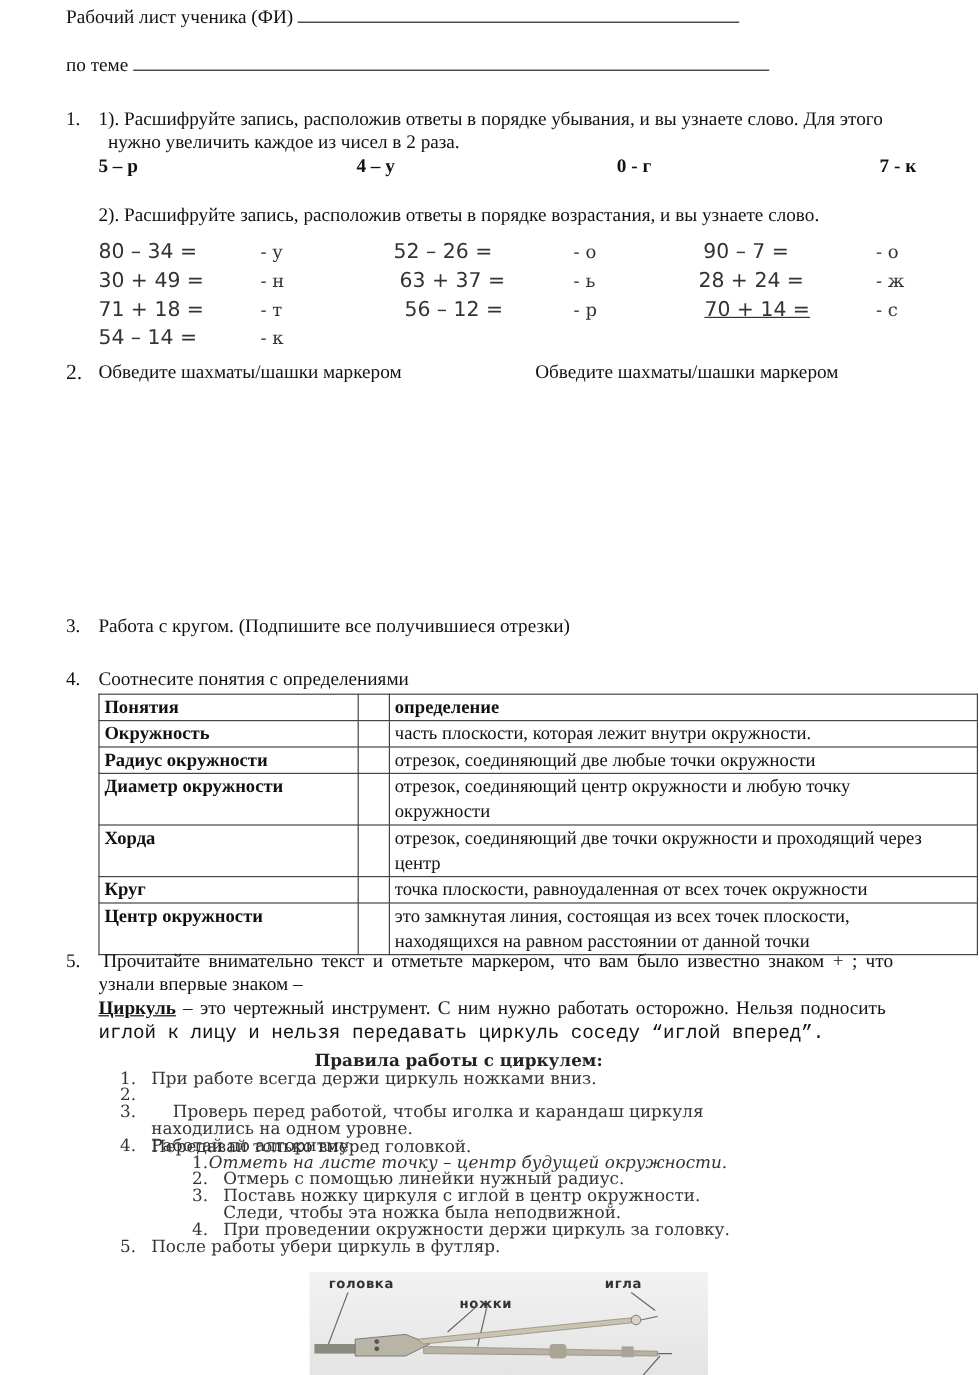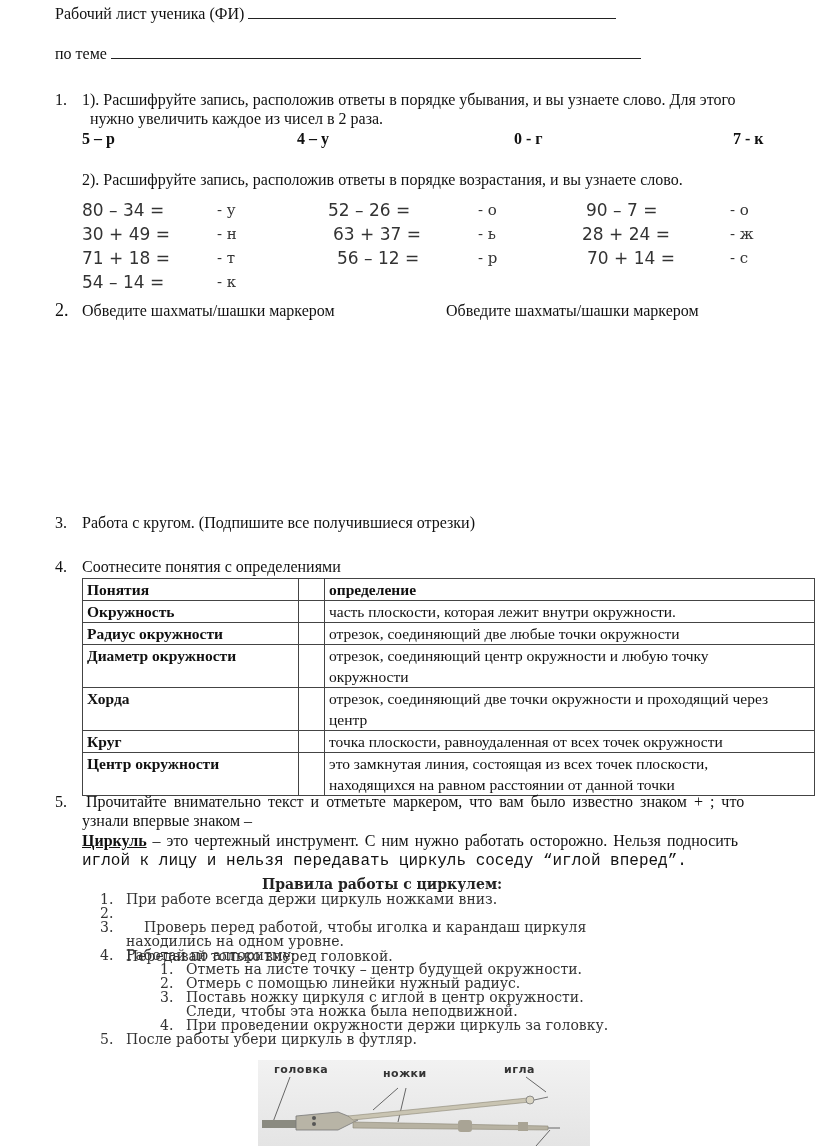--- a/index.html
+++ b/index.html
@@ -73,21 +73,21 @@
     <span class="cell abs lt" style="left:478px; top:201px;">- о</span>
     <span class="cell abs" style="left:333px; top:224px;">63 + 37 =</span>
     <span class="cell abs lt" style="left:478px; top:225px;">- ь</span>
     <span class="cell abs" style="left:337px; top:248px;">56 – 12 =</span>
     <span class="cell abs lt" style="left:478px; top:249px;">- р</span>
 
     <span class="cell abs" style="left:586px; top:200px;">90 – 7 =</span>
     <span class="cell abs lt" style="left:730px; top:201px;">- о</span>
     <span class="cell abs" style="left:582px; top:224px;">28 + 24 =</span>
     <span class="cell abs lt" style="left:730px; top:225px;">- ж</span>
-    <span class="cell abs" style="left:587px; top:248px;">70 + 14 =</span>
+    <span class="cell abs" style="left:587px; top:248px;text-decoration:underline;">70 + 14 =</span>
     <span class="cell abs lt" style="left:730px; top:249px;">- с</span>
   </div>
 </div>
 
 <div>
   <span class="abs line" style="left:55px; top:300px; font-size:18px;">2.</span>
   <span class="abs line" style="left:82px; top:301px;">Обведите шахматы/шашки маркером</span>
   <span class="abs line" style="left:446px; top:301px;">Обведите шахматы/шашки маркером</span>
 </div>
 
@@ -156,35 +156,35 @@
   <span class="r" style="left:100px; top:891px;">1.</span>
   <span class="r" style="left:126px; top:891px;">При работе всегда держи циркуль ножками вниз.</span>
   <span class="r" style="left:100px; top:905px;">2.</span>
   <span class="r" style="left:126px; top:948px;">Передавай только вперед головкой.</span>
   <span class="r" style="left:100px; top:919px;">3.</span>
   <span class="r" style="left:144px; top:919px;">Проверь перед работой, чтобы иголка и карандаш циркуля</span>
   <span class="r" style="left:126px; top:933px;">находились на одном уровне.</span>
   <span class="r" style="left:100px; top:947px;">4.</span>
   <span class="r" style="left:126px; top:947px;">Работай по алгоритму:</span>
   <span class="r" style="left:160px; top:961px;">1.</span>
-  <span class="r" style="left:186px; top:961px;">Отметь на листе точку – центр будущей окружности.</span>
+  <span class="r" style="left:174px; top:961px;font-style:italic;">Отметь на листе точку – центр будущей окружности.</span>
   <span class="r" style="left:160px; top:975px;">2.</span>
   <span class="r" style="left:186px; top:975px;">Отмерь с помощью линейки нужный радиус.</span>
   <span class="r" style="left:160px; top:989px;">3.</span>
   <span class="r" style="left:186px; top:989px;">Поставь ножку циркуля с иглой в центр окружности.</span>
   <span class="r" style="left:186px; top:1003px;">Следи, чтобы эта ножка была неподвижной.</span>
   <span class="r" style="left:160px; top:1017px;">4.</span>
   <span class="r" style="left:186px; top:1017px;">При проведении окружности держи циркуль за головку.</span>
   <span class="r" style="left:100px; top:1031px;">5.</span>
   <span class="r" style="left:126px; top:1031px;">После работы убери циркуль в футляр.</span>
 </div>
 
 <div class="photo">
   <span class="lbl" style="left:16px; top:3px;">головка</span>
-  <span class="lbl" style="left:125px; top:7px;">ножки</span>
+  <span class="lbl" style="left:125px; top:20px;">ножки</span>
   <span class="lbl" style="left:246px; top:3px;">игла</span>
   <svg width="312" height="86" style="position:absolute; left:0; top:0;">
 
     <line x1="32" y1="17" x2="15" y2="62" stroke="#666" stroke-width="1"></line>
     <line x1="140" y1="28" x2="115" y2="50" stroke="#666" stroke-width="1"></line>
     <line x1="148" y1="28" x2="140" y2="62" stroke="#666" stroke-width="1"></line>
     <line x1="268" y1="17" x2="288" y2="32" stroke="#666" stroke-width="1"></line>
     <line x1="278" y1="86" x2="292" y2="70" stroke="#666" stroke-width="1"></line>
 
     <rect x="4" y="60" width="40" height="8" fill="#8a8a80"></rect>

